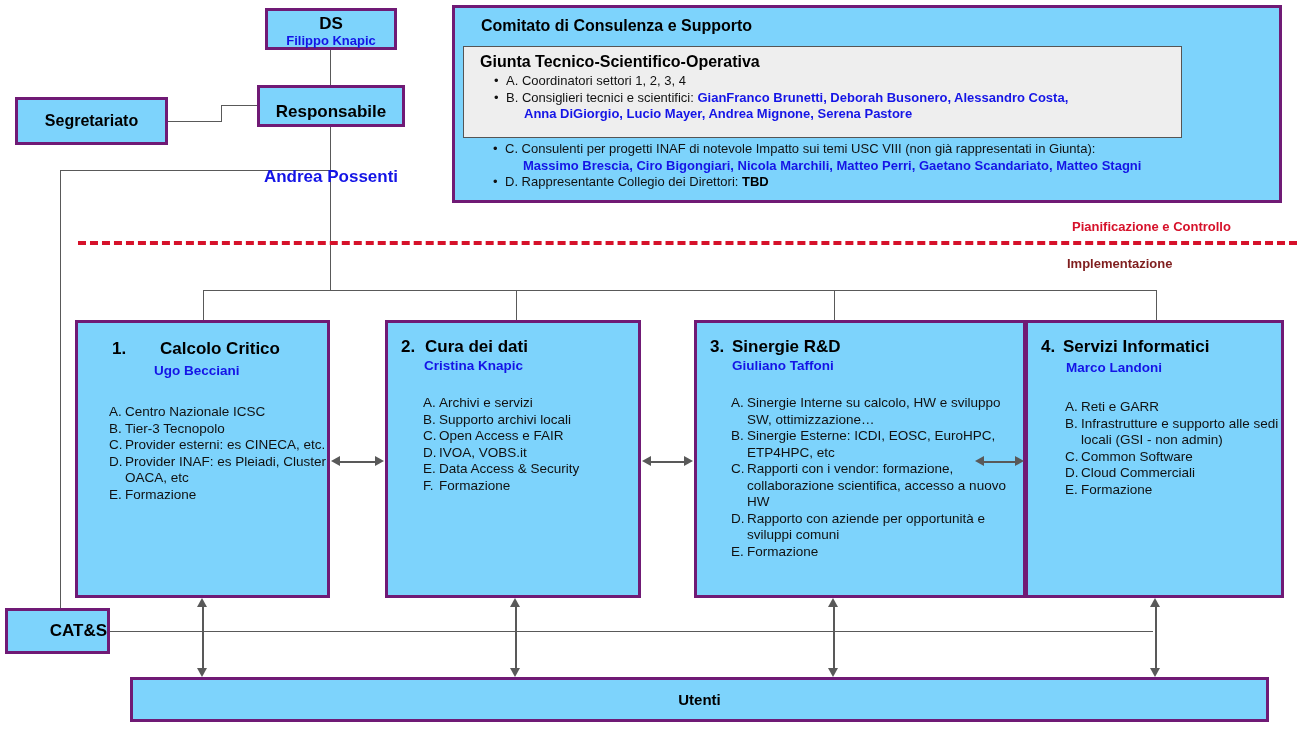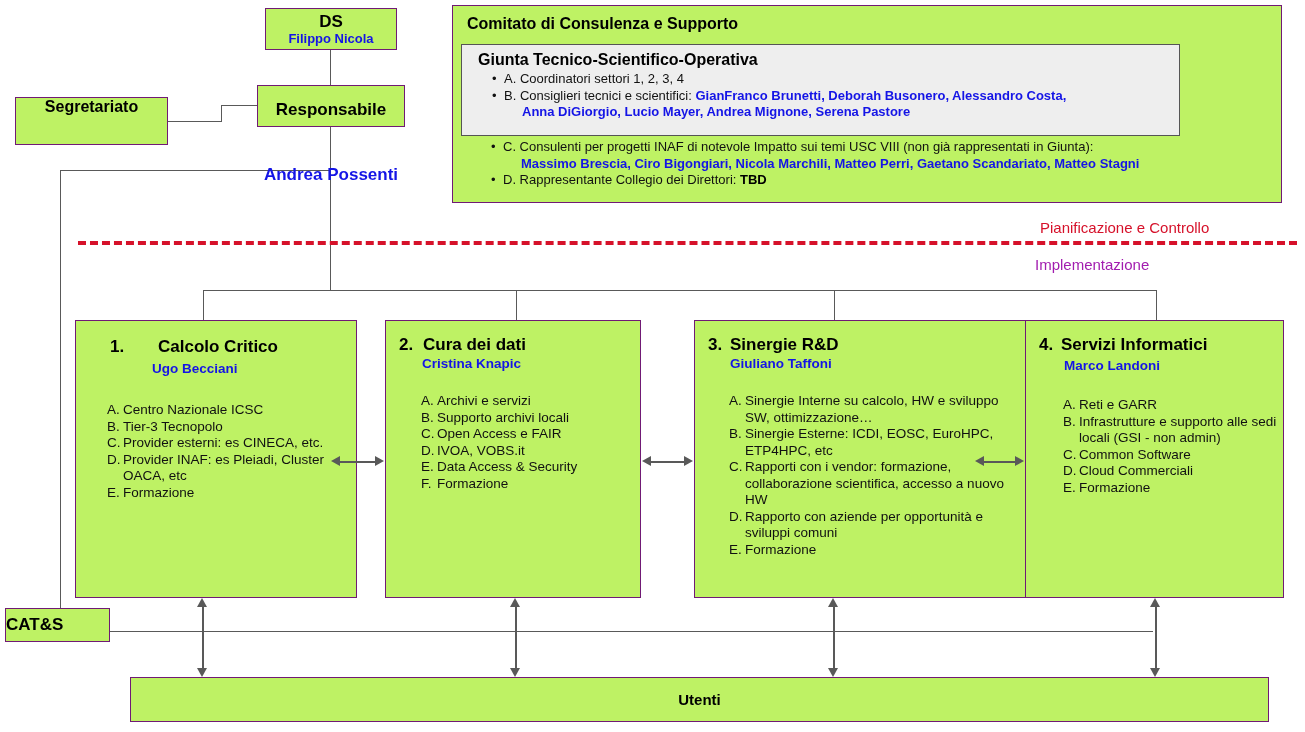--- a/index.html
+++ b/index.html
@@ -1,66 +1,66 @@
 <!DOCTYPE html>
 <html><head>
 <meta charset="utf-8">
 <style>
   html,body{margin:0;padding:0;background:#ffffff;}
   body{font-family:"Liberation Sans","DejaVu Sans",sans-serif;}
   #canvas{position:relative;width:1305px;height:732px;background:#fff;overflow:hidden;}
 
-  .box{position:absolute;background:#bef264;border:1px solid #701a75;box-sizing:border-box;}
+  .box{position:absolute;background:#7dd3fc;border:3px solid #701a75;box-sizing:border-box;}
   .line{position:absolute;background:#595959;}
   .hline{height:1px;}
   .vline{width:1px;}
 
   .ttl{font-weight:bold;color:#000;}
   .nm{font-weight:bold;color:#1414e6;}
 
   
   #ds{left:265px;top:8px;width:132px;height:42px;text-align:center;}
   #ds .ttl{font-size:17px;line-height:19px;padding-top:3px;}
   #ds .nm{font-size:13px;line-height:15px;}
 
   #resp{left:257px;top:85px;width:148px;height:42px;text-align:center;}
   #resp .ttl{font-size:17px;line-height:19px;padding-top:14px;}
   #resp .nm{font-size:17px;line-height:15px;margin-top:48px;}
 
-  #segr{left:15px;top:97px;width:153px;height:48px;display:flex;justify-content:center;}
+  #segr{left:15px;top:97px;width:153px;height:48px;display:flex;align-items:center;justify-content:center;}
   #segr .ttl{font-size:16px;}
 
   
   #committee{left:452px;top:5px;width:830px;height:198px;padding:0;}
-  #committee .chead{font-size:16px;font-weight:bold;color:#000;padding:9px 0 0 14px;}
+  #committee .chead{font-size:16px;font-weight:bold;color:#000;padding:9px 0 0 26px;}
   #giunta{position:absolute;left:8px;top:38px;width:719px;height:92px;background:#eeeeee;border:1px solid #555;box-sizing:border-box;}
   #giunta .ghead{font-size:16px;font-weight:bold;color:#000;padding:6px 0 2px 16px;}
   ul.bl{list-style:none;margin:0;padding:0 0 0 30px;}
   ul.bl li{font-size:13px;line-height:16.5px;color:#111;position:relative;padding-left:12px;}
   ul.bl li:before{content:"\2022";position:absolute;left:0;top:0;font-size:13px;}
   .cbot{position:absolute;left:8px;top:133px;width:812px;}
   .ind{padding-left:18px;display:block;}
   b.tbd{font-weight:bold;color:#000;}
 
   
   #dashed{position:absolute;left:78px;top:241px;width:1219px;height:0;border-top:4px dashed #d6112a;}
-  .redlab{position:absolute;font-size:15px;font-weight:normal;color:#d6112a;white-space:nowrap;}
+  .redlab{position:absolute;font-size:13px;font-weight:bold;color:#d6112a;white-space:nowrap;margin-left:32px;}
   #lab-pc{left:1040px;top:219px;}
   #lab-imp{left:1035px;top:256px;}
 
   
   .pillar{top:320px;height:278px;}
   .pillar .hd{font-size:17px;font-weight:bold;color:#000;}
   .pillar .sub{font-size:13.5px;font-weight:bold;color:#1414e6;}
   .pillar ol{list-style:none;margin:0;padding:0;}
   .pillar li{font-size:13.5px;line-height:16.5px;color:#111;display:flex;}
   .pillar li .ltr{width:16px;flex:0 0 16px;}
   .pillar li .txt{flex:1;}
 
-  #p1{left:75px;width:282px;}
+  #p1{left:75px;width:255px;}
   #p1 .hd{padding:16px 0 0 34px;}
   #p1 .hd .no{display:inline-block;width:48px;}
   #p1 .sub{padding:4px 0 0 76px;}
   #p1 ol{padding:26px 0 0 31px;}
   #p2{left:385px;width:256px;}
   #p2 .hd{padding:14px 15px 0 13px;}
   #p2 .hd .no{display:inline-block;width:24px;}
   #p2 .sub{padding:1px 0 0 36px;}
   #p2 ol{padding:22px 0 0 35px;}
   #p3{left:694px;width:332px;}
@@ -68,21 +68,21 @@
   #p3 .hd .no{display:inline-block;width:22px;}
   #p3 .sub{padding:1px 0 0 35px;}
   #p3 ol{padding:22px 0 0 34px;}
   #p4{left:1025px;width:259px;}
   #p4 .hd{padding:14px 0 0 13px;}
   #p4 .hd .no{display:inline-block;width:22px;}
   #p4 .sub{padding:3px 0 0 38px;}
   #p4 ol{padding:24px 0 0 37px;}
 
   
-  #cats{left:5px;top:608px;width:105px;height:34px;display:flex;align-items:center;justify-content:flex-start;}
+  #cats{left:5px;top:608px;width:105px;height:46px;display:flex;align-items:center;justify-content:flex-end;}
   #cats .ttl{font-size:17px;}
   #utenti{left:94px;top:677px;width:1139px;height:45px;display:flex;align-items:center;justify-content:center;margin-left:36px;}
   #utenti .ttl{font-size:15px;}
 
   
   .harr{position:absolute;height:11px;}
   .harr .shaft{position:absolute;left:7px;right:7px;top:5px;height:1.6px;background:#595959;}
   .harr .ah{position:absolute;top:0;width:0;height:0;border-top:5.5px solid transparent;border-bottom:5.5px solid transparent;}
   .harr .ah.l{left:0;border-right:9px solid #595959;}
   .harr .ah.r{right:0;border-left:9px solid #595959;}
@@ -112,21 +112,21 @@
   <div class="line hline" style="left:203px;top:290px;width:954px;"></div>
   <div class="line vline" style="left:203px;top:290px;height:30px;"></div>
   <div class="line vline" style="left:516px;top:290px;height:30px;"></div>
   <div class="line vline" style="left:834px;top:290px;height:30px;"></div>
   <div class="line vline" style="left:1156px;top:290px;height:30px;"></div>
 
   <div class="line hline" style="left:110px;top:631px;width:1043px;"></div>
 
   <div class="box" id="ds">
     <div class="ttl">DS</div>
-    <div class="nm">Filippo Nicola</div>
+    <div class="nm">Filippo Knapic</div>
   </div>
 
   <div class="box" id="resp">
     <div class="ttl">Responsabile</div>
     <div class="nm">Andrea Possenti</div>
   </div>
 
   <div class="box" id="segr">
     <div class="ttl">Segretariato</div>
   </div>
@@ -143,21 +143,21 @@
     </div>
 
     <ul class="bl cbot">
       <li><span>C. Consulenti per progetti INAF di notevole Impatto sui temi USC VIII (non già rappresentati in Giunta):</span><span class="nm ind">Massimo Brescia, Ciro Bigongiari, Nicola Marchili, Matteo Perri, Gaetano Scandariato, Matteo Stagni</span></li>
       <li><span>D. Rappresentante Collegio dei Direttori: </span><b class="tbd">TBD</b></li>
     </ul>
   </div>
 
   <div id="dashed" style="border-top-color: rgb(214, 17, 42);"></div>
   <div class="redlab" id="lab-pc" style="color: rgb(214, 17, 42);">Pianificazione e Controllo</div>
-  <div class="redlab" id="lab-imp" style="color: #a21caf;">Implementazione</div>
+  <div class="redlab" id="lab-imp" style="color: #7f1d1d;">Implementazione</div>
 
   <div class="box pillar" id="p1">
     <div class="hd"><span class="no">1.</span><span>Calcolo Critico</span></div>
     <div class="sub">Ugo Becciani</div>
     <ol>
       <li>
           <span class="ltr">A.</span>
           <span class="txt">Centro Nazionale ICSC</span>
         </li>
       <li>

